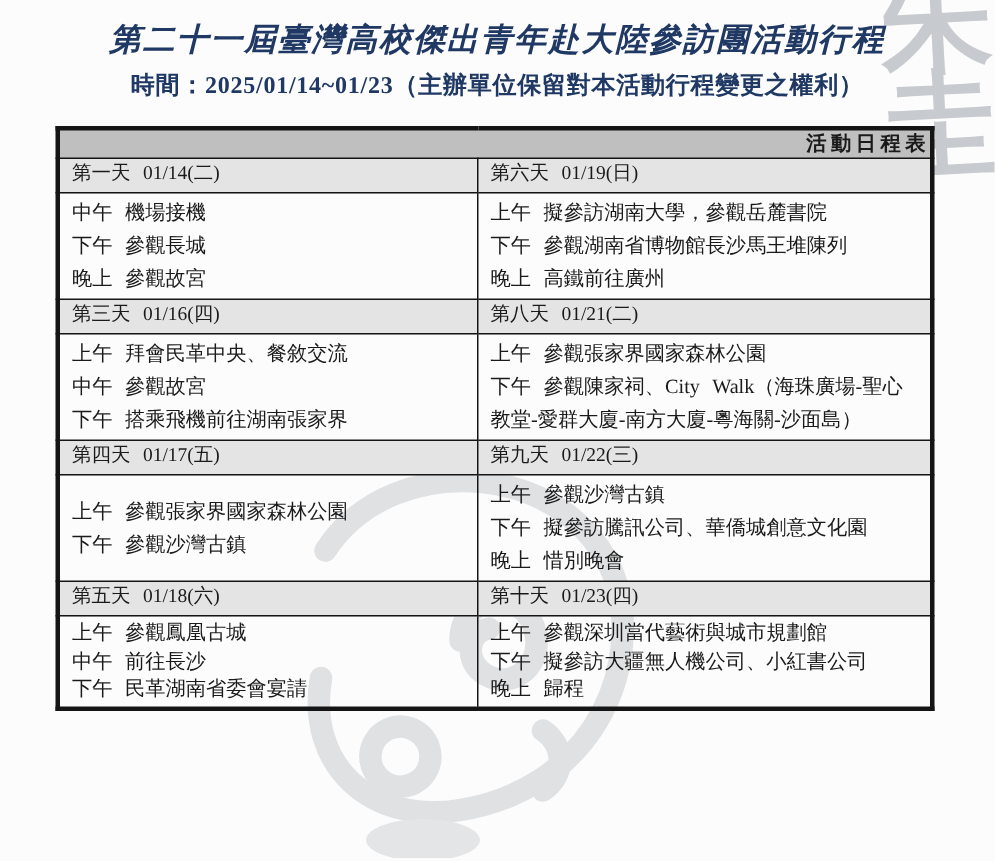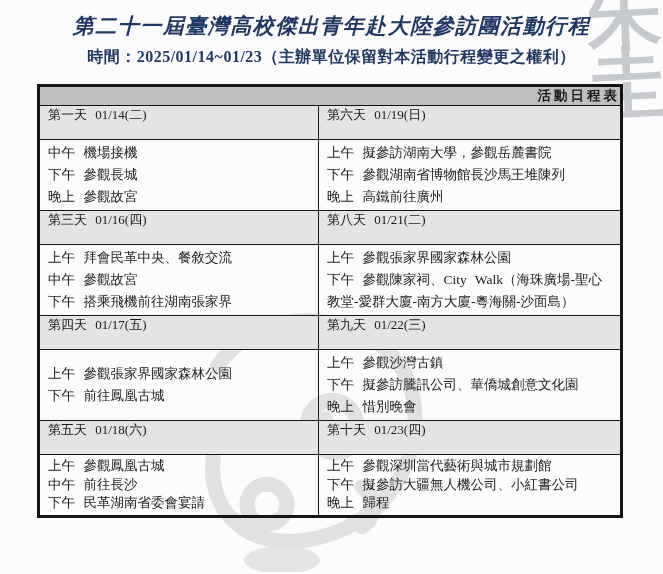--- a/index.html
+++ b/index.html
@@ -66,21 +66,21 @@
     font-weight:bold;
     font-size:16px;
     letter-spacing:3px;
     height:20px;
     border-bottom-width:2px;
     margin-left:32px;
   }
   tr.day-row td{
     background:var(--day-header-bg);
     height:21px;
-    padding:0 4px 15px 8px;
+    padding:0 4px 4px 8px;
     word-spacing:5px;
     font-size:13px;
     margin-top:27px;
   }
   tr.content-row td{
     background:transparent;
     padding:2px 6px 2px 8px;
   }
   tr.content-row{height:68px;}
   tr.content-row.short{height:58px;}
@@ -155,21 +155,21 @@
     </td>
   </tr>
 
   <tr class="day-row">
     <td>第四天 01/17(五)</td>
     <td>第九天 01/22(三)</td>
   </tr>
   <tr class="content-row">
     <td>
       <div class="line">上午 參觀張家界國家森林公園</div>
-      <div class="line">下午 前往鳳凰古城</div>
+      <div class="line">下午 參觀沙灣古鎮</div>
     </td>
     <td>
       <div class="line">上午 參觀沙灣古鎮</div>
       <div class="line">下午 擬參訪騰訊公司、華僑城創意文化園</div>
       <div class="line">晚上 惜別晚會</div>
     </td>
   </tr>
 
   <tr class="day-row">
     <td>第五天 01/18(六)</td>

